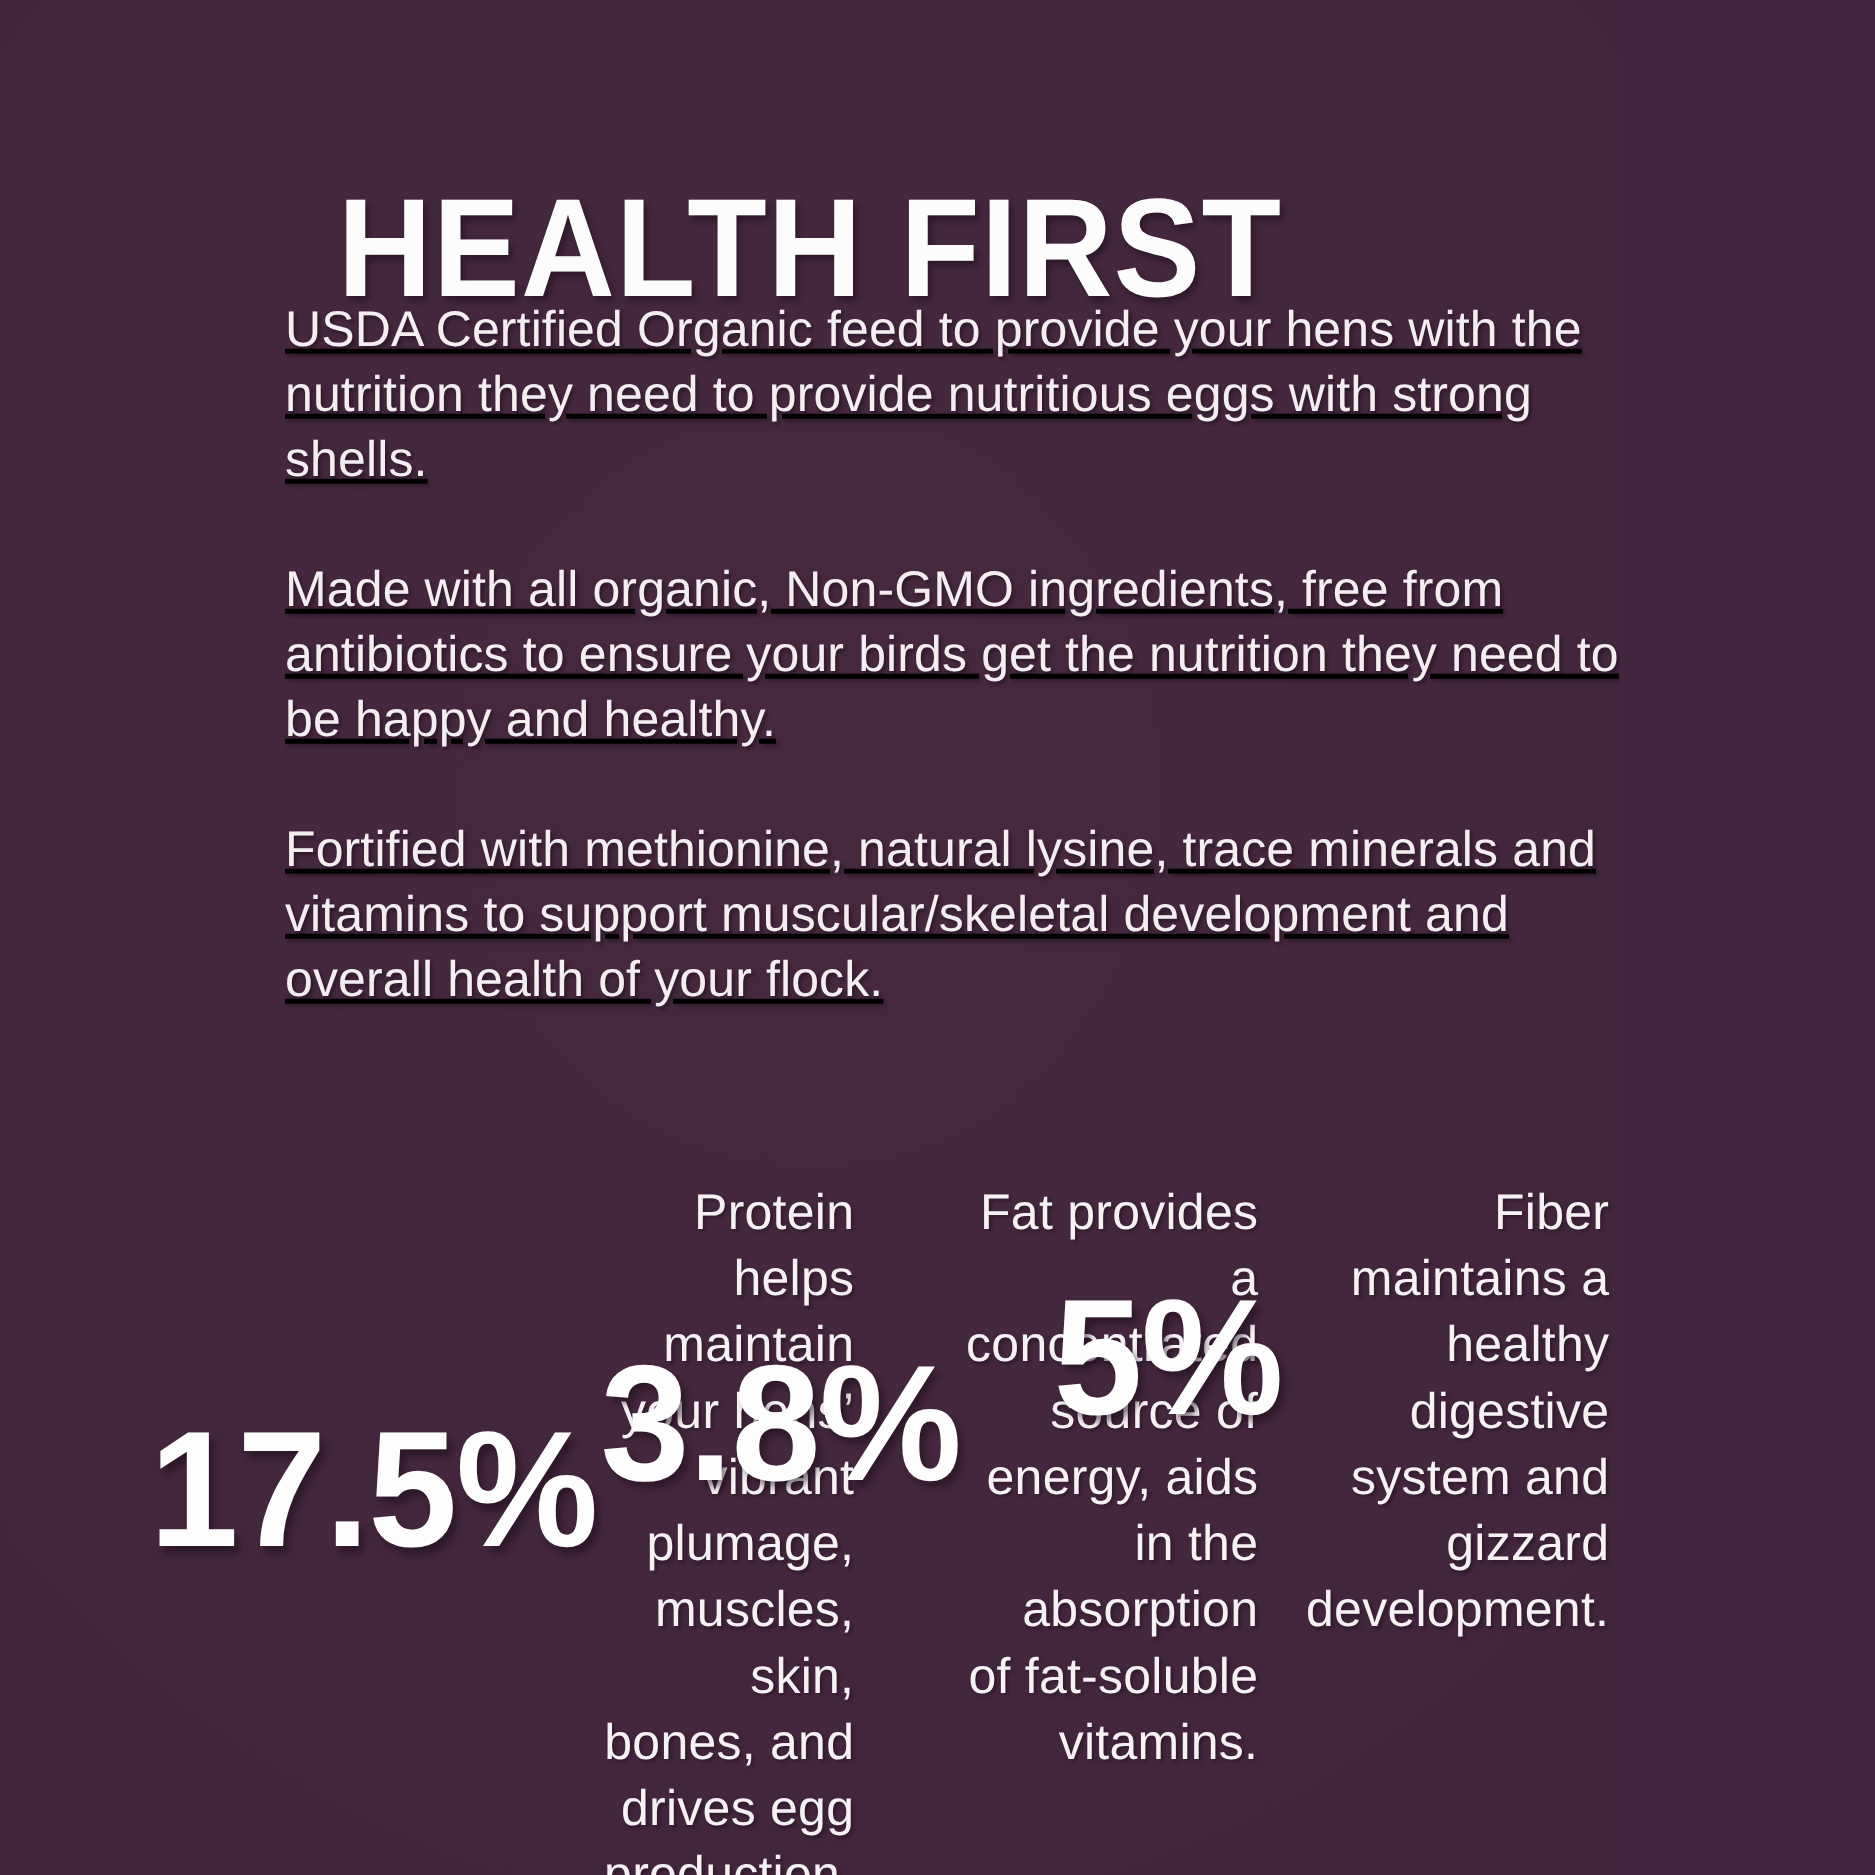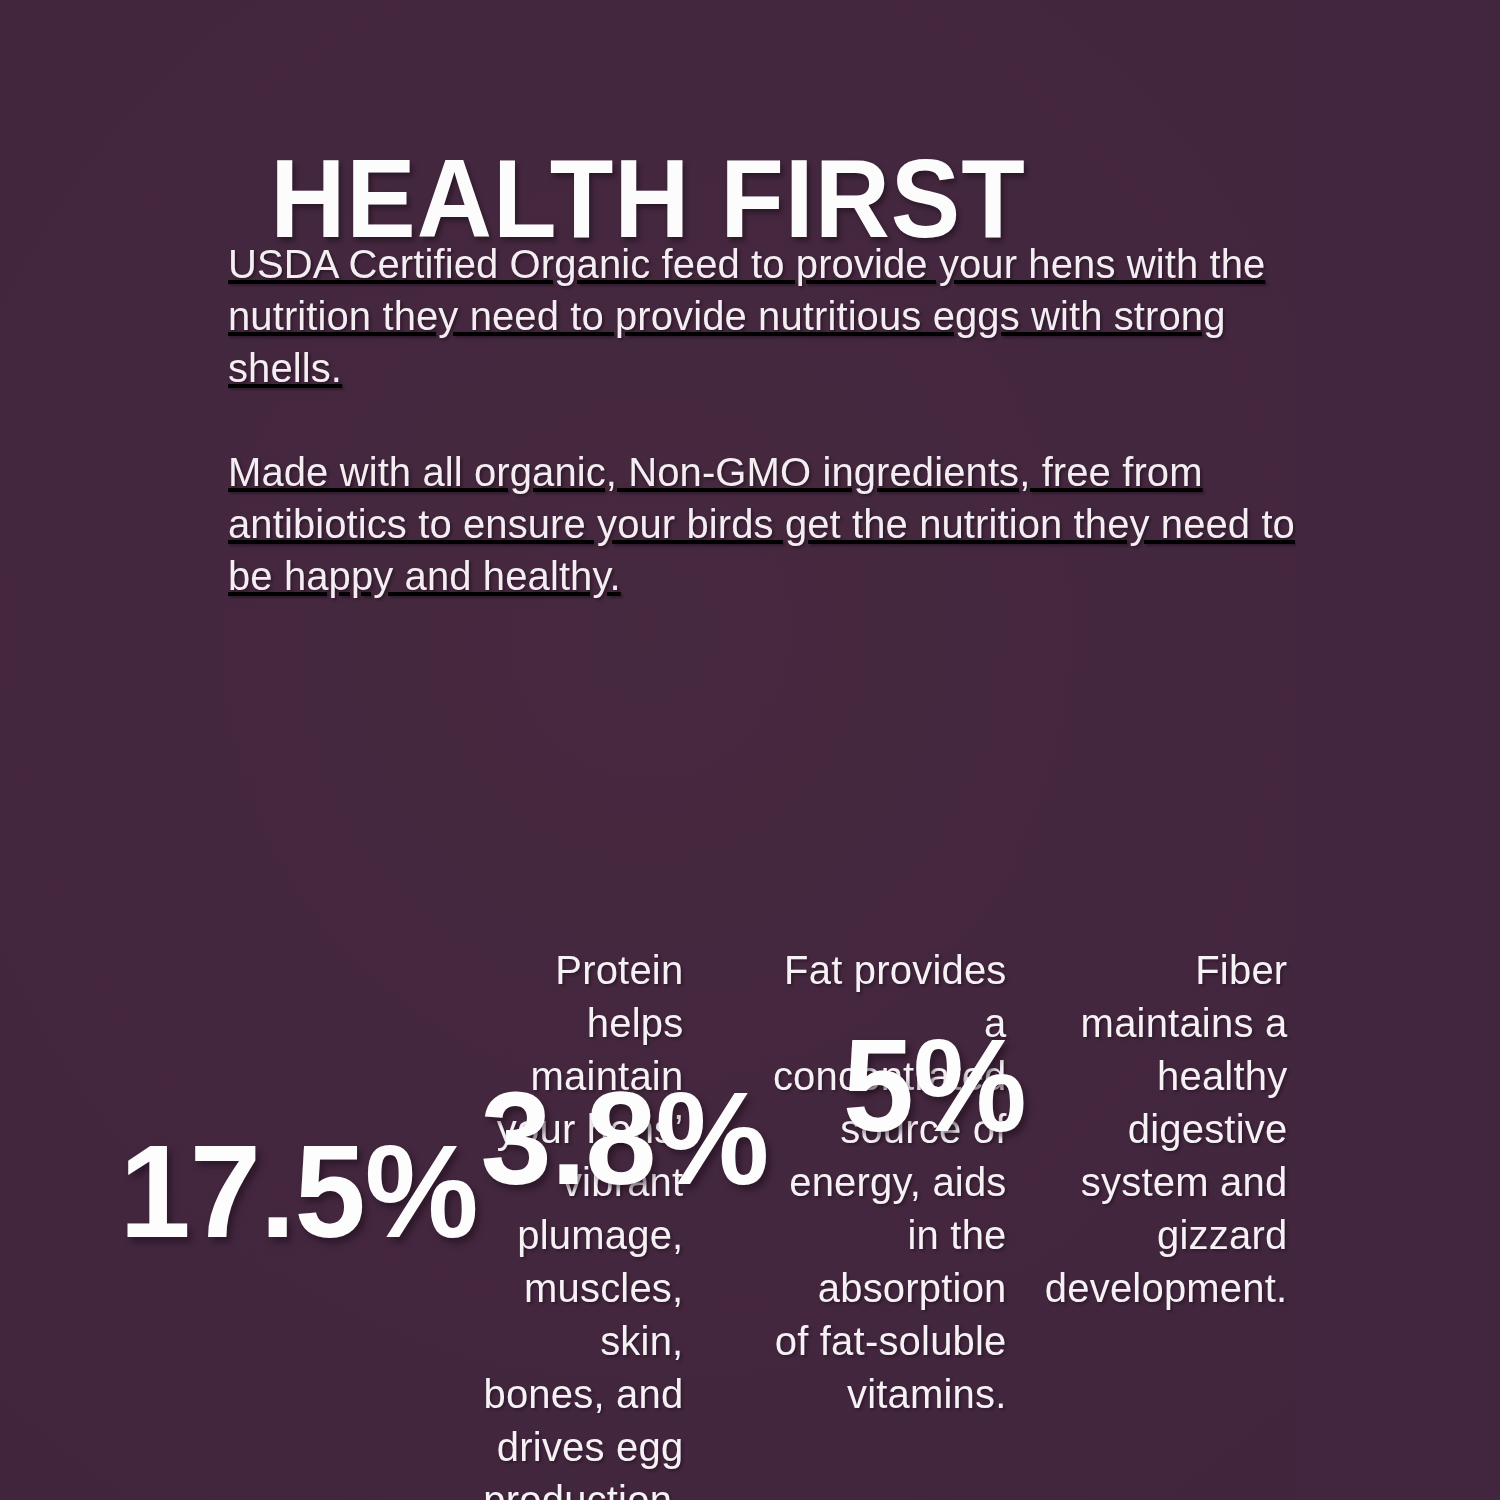--- a/index.html
+++ b/index.html
@@ -118,20 +118,21 @@
 </head>
 <body style="background-color: rgb(66, 38, 63);">
 
 <div id="page">
 
   <h1 id="title">HEALTH FIRST</h1>
 
   <div id="intro">
     <p class="para">USDA Certified Organic feed to provide your hens with the nutrition they need to provide nutritious eggs with strong shells.</p>
     <p class="para">Made with all organic, Non-GMO ingredients, free from antibiotics to ensure your birds get the nutrition they need to be happy and healthy.</p>
+    <p class="para">Fortified with methionine, natural lysine, trace minerals and vitamins to support muscular/skeletal development and overall health of your flock.</p>
   </div>
 
   <div id="stats">
 
     <div class="stat-col" id="stat-col-protein">
       <div class="stat-value">17.5%</div>
       <div class="stat-desc">Protein helps maintain your hens’ vibrant plumage, muscles, skin, bones, and drives egg production.</div>
     </div>
 
     <div class="stat-col" id="stat-col-fat">

